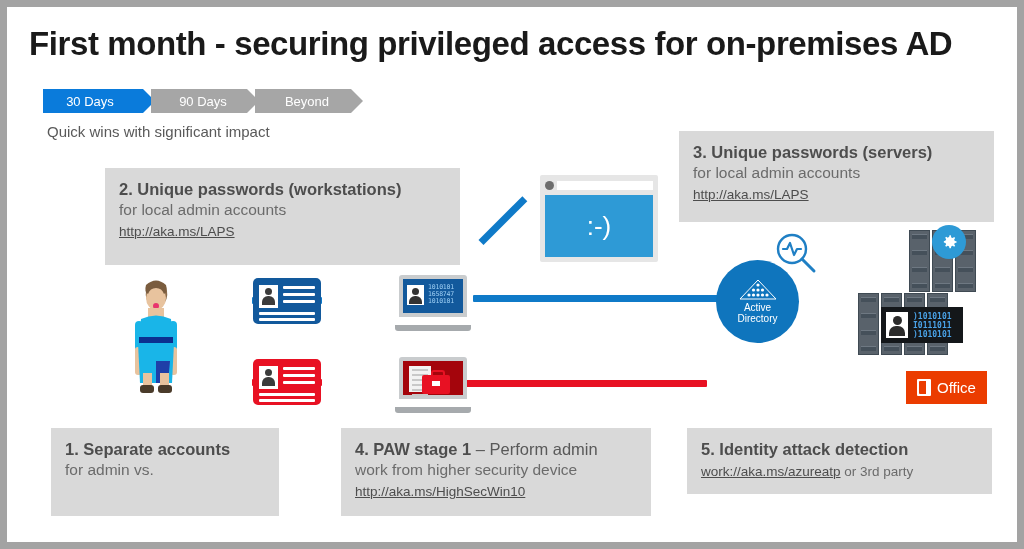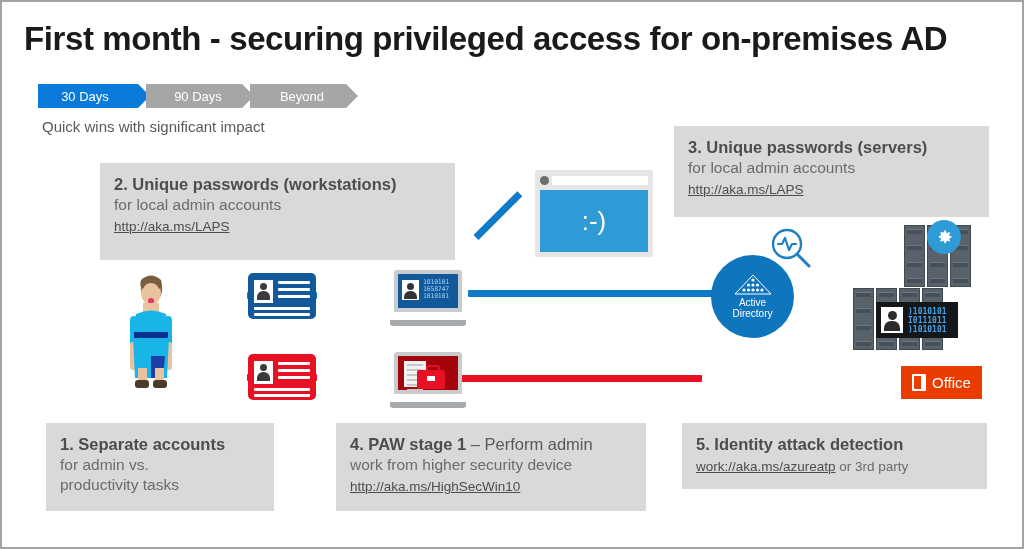--- a/index.html
+++ b/index.html
@@ -1,21 +1,21 @@
 <!DOCTYPE html>
 <html><head>
 <meta charset="utf-8">
 <style>
   html,body{margin:0;padding:0;background:#ffffff;}
   body{width:1024px;height:549px;overflow:hidden;font-family:"Liberation Sans",sans-serif;}
 
   #slide{
     position:relative;width:1024px;height:549px;
     background:#ffffff;box-sizing:border-box;
-    border:2px solid #a3a3a3;
+    border:7px solid #a3a3a3;
   }
 
   
   #title{
     position:absolute;left:22px;top:18px;
     font-size:33px;font-weight:bold;color:#1a1a1a;
     letter-spacing:-0.4px;white-space:nowrap;
   }
 
   
@@ -169,21 +169,20 @@
 
   <div class="callout" id="box3">
     <div class="hd">3. Unique passwords (servers)</div>
     <div class="sub">for local admin accounts</div>
     <span class="lnk">http://aka.ms/LAPS</span>
   </div>
 
   <div class="callout" id="box1">
     <div class="hd">1. Separate accounts</div>
     <div class="sub">for admin vs.</div>
-    <div class="sub">productivity tasks</div>
   </div>
 
   <div class="callout" id="box4">
     <div class="hd"><span>4. PAW stage 1</span><span class="light"> – Perform admin</span></div>
     <div class="sub">work from higher security device</div>
     <span class="lnk">http://aka.ms/HighSecWin10</span>
   </div>
 
   <div class="callout" id="box5">
     <div class="hd">5. Identity attack detection</div>

